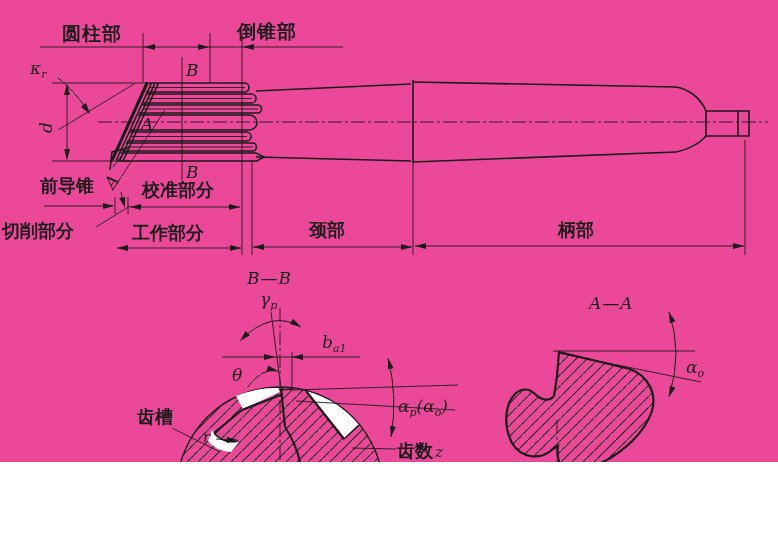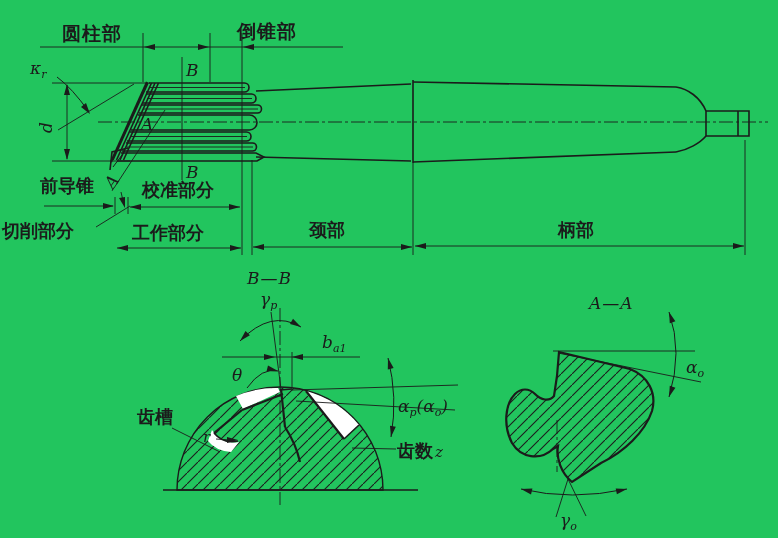--- a/index.html
+++ b/index.html
@@ -1,16 +1,16 @@
 <!DOCTYPE html>
 <html><head>
 <meta charset="utf-8">
 <style>
   html,body{margin:0;padding:0;background:#ffffff;}
-  .stage{width:778px;height:538px;position:relative;background:#22c55e;overflow:hidden;}
+  .stage{width:778px;height:462px;position:relative;background:#ec4899;overflow:hidden;}
   svg{display:block;}
   text{fill:#1b1b1b;}
   .cn{font-family:"Liberation Sans","DejaVu Sans",sans-serif;font-weight:700;font-size:18px;}
   .cn-big{font-family:"Liberation Sans","DejaVu Sans",sans-serif;font-weight:700;font-size:19px;letter-spacing:1px;}
   .it{font-family:"DejaVu Serif","Liberation Serif",serif;font-style:italic;font-size:17px;}
   .it-sm{font-family:"DejaVu Serif","Liberation Serif",serif;font-style:italic;font-size:15px;}
   .sub{font-family:"DejaVu Serif","Liberation Serif",serif;font-style:italic;font-size:11px;}
   .ln{stroke:#1b1b1b;stroke-width:1;fill:none;}
   .ln-th{stroke:#1b1b1b;stroke-width:0.9;fill:none;}
   .ln-md{stroke:#1b1b1b;stroke-width:1.6;fill:none;}

